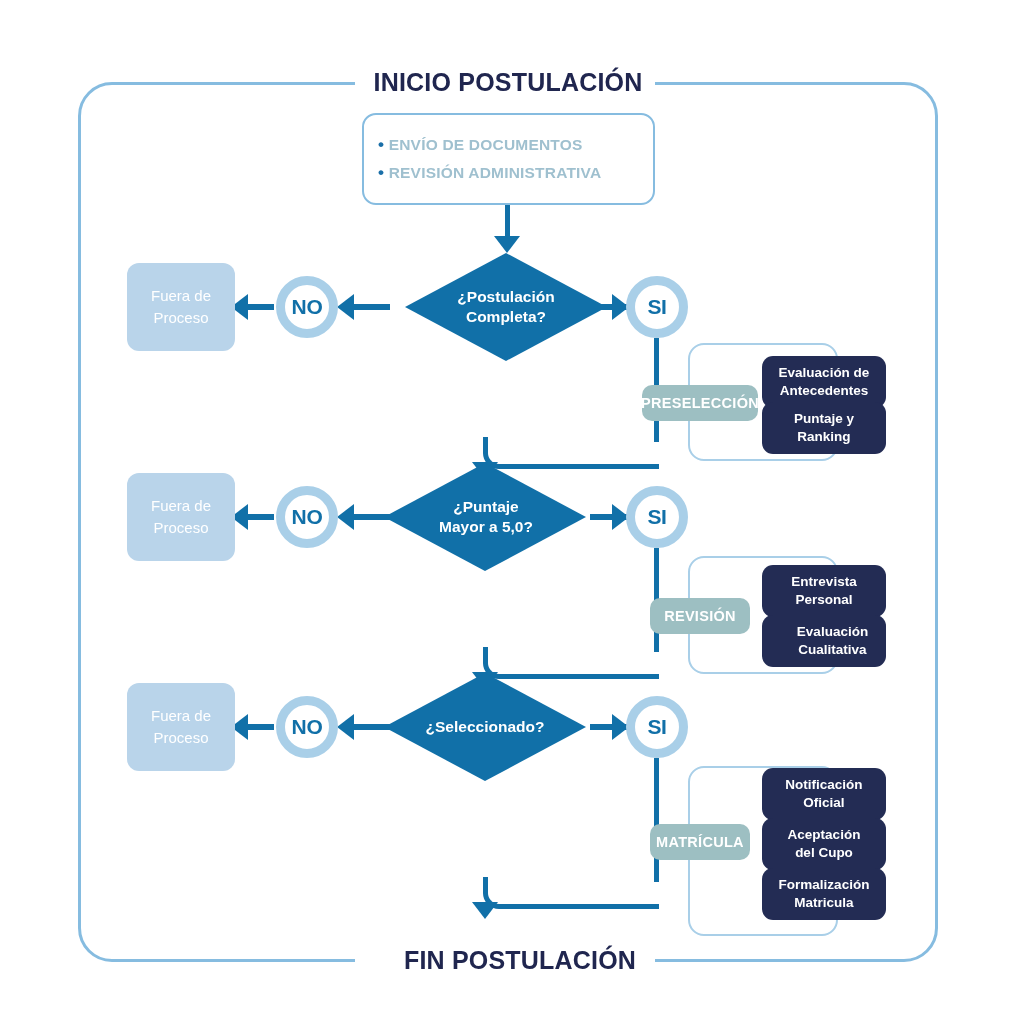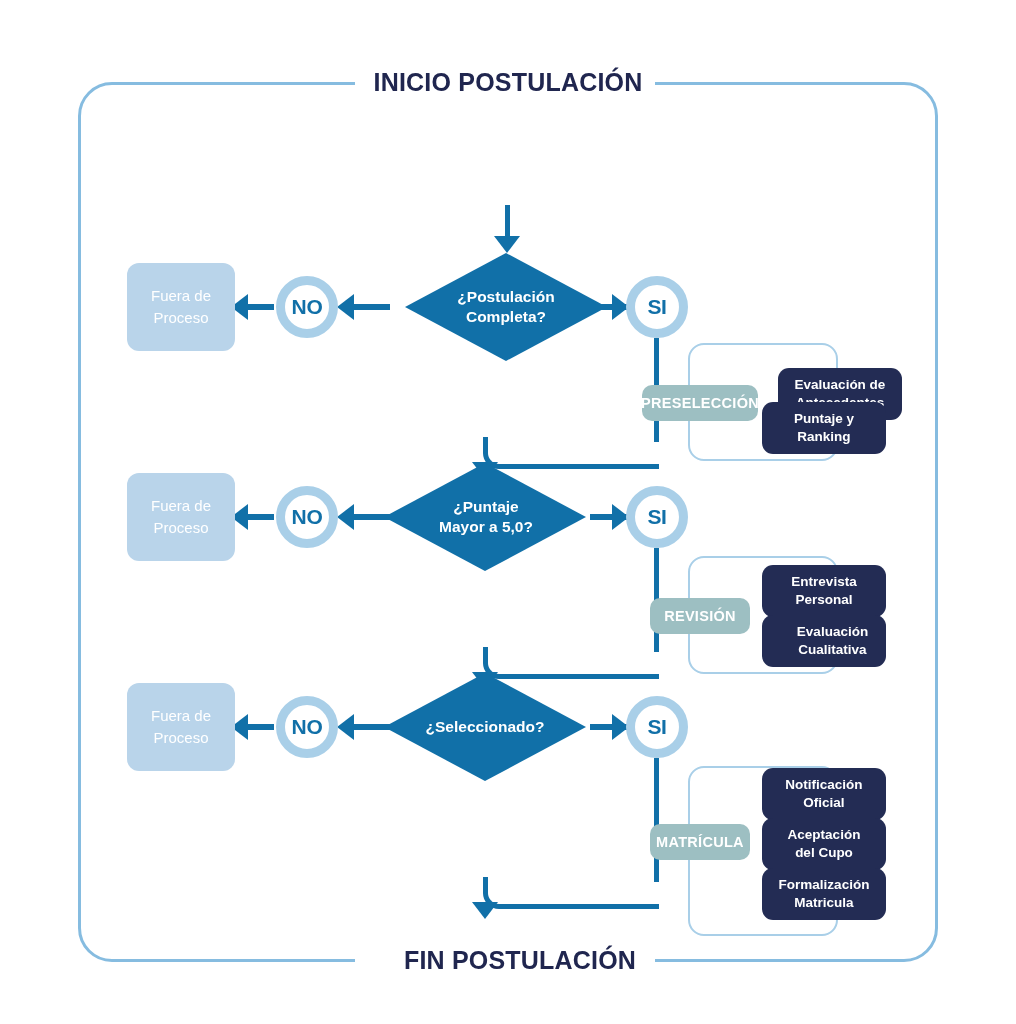--- a/index.html
+++ b/index.html
@@ -223,20 +223,30 @@
 
 <div id="stage">
 
   <div class="outer-frame"></div>
   <div class="frame-gap top"></div>
   <div class="frame-gap bot"></div>
 
   <div class="section-title top">INICIO POSTULACIÓN</div>
   <div class="section-title bot">FIN POSTULACIÓN</div>
 
+  <div class="intro-box">
+    <div class="intro-line">
+      <span class="bullet">•</span>
+      <span>ENVÍO DE DOCUMENTOS</span>
+    </div>
+    <div class="intro-line">
+      <span class="bullet">•</span>
+      <span>REVISIÓN ADMINISTRATIVA</span>
+    </div>
+  </div>
 
   <div class="v-line" style="left:505px; top:205px; height:38px;"></div>
   <div class="arrow-down" style="left:494px; top:236px;"></div>
 
   <div class="diamond" style="left:405px; top:253px;"></div>
   <div class="diamond-label" style="left:405px; top:253px;">
     <div>
       <div>¿Postulación</div>
       <div>Completa?</div>
     </div>
@@ -257,21 +267,21 @@
   <div class="h-line" style="left:600px; top:304px; width:28px;"></div>
   <div class="arrow-right" style="left:612px; top:294px;"></div>
   <div class="yn-circle" style="left:626px; top:276px;">SI</div>
 
   <div class="v-line" style="left:654px; top:338px; height:104px;"></div>
   <div class="elbow" style="left:483px; top:437px; width:176px; height:32px;"></div>
   <div class="arrow-down" style="left:472px; top:462px;"></div>
 
   <div class="stage-frame" style="left:688px; top:343px; width:150px; height:118px;"></div>
   <div class="stage-pill" style="left:642px; top:385px; width:116px;">PRESELECCIÓN</div>
-  <div class="task-box" style="left:762px; top:368px; height:52px;margin-left:16px;">
+  <div class="task-box" style="left:762px; top:356px; height:52px;">
     <div>
       <div>Evaluación de</div>
       <div>Antecedentes</div>
     </div>
   </div>
   <div class="task-box" style="left:762px; top:402px; height:52px;">
     <div>
       <div>Puntaje y</div>
       <div>Ranking</div>
     </div>

